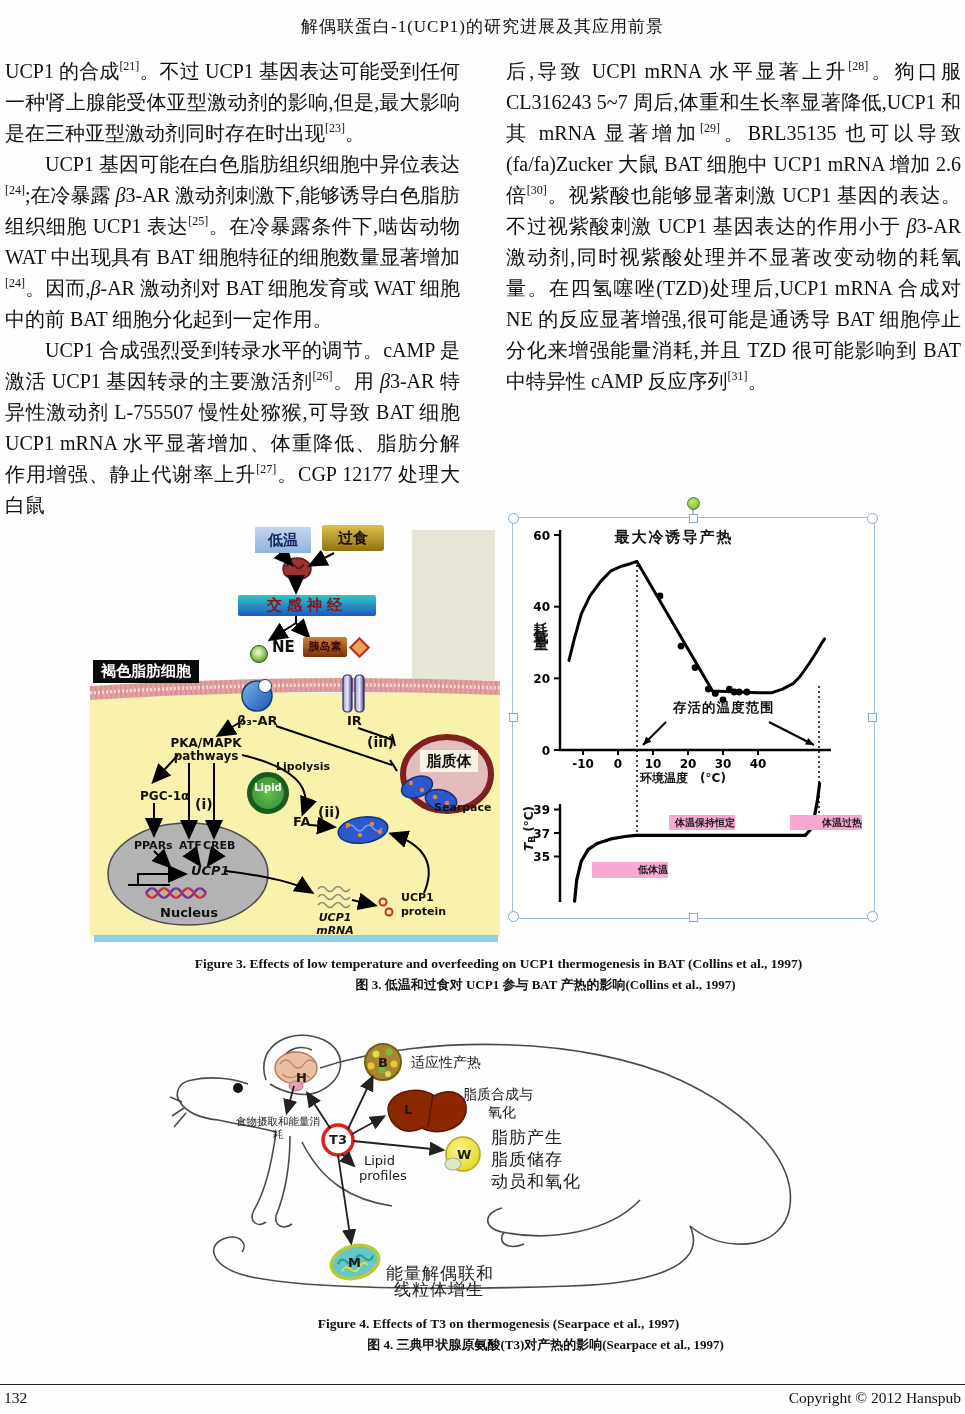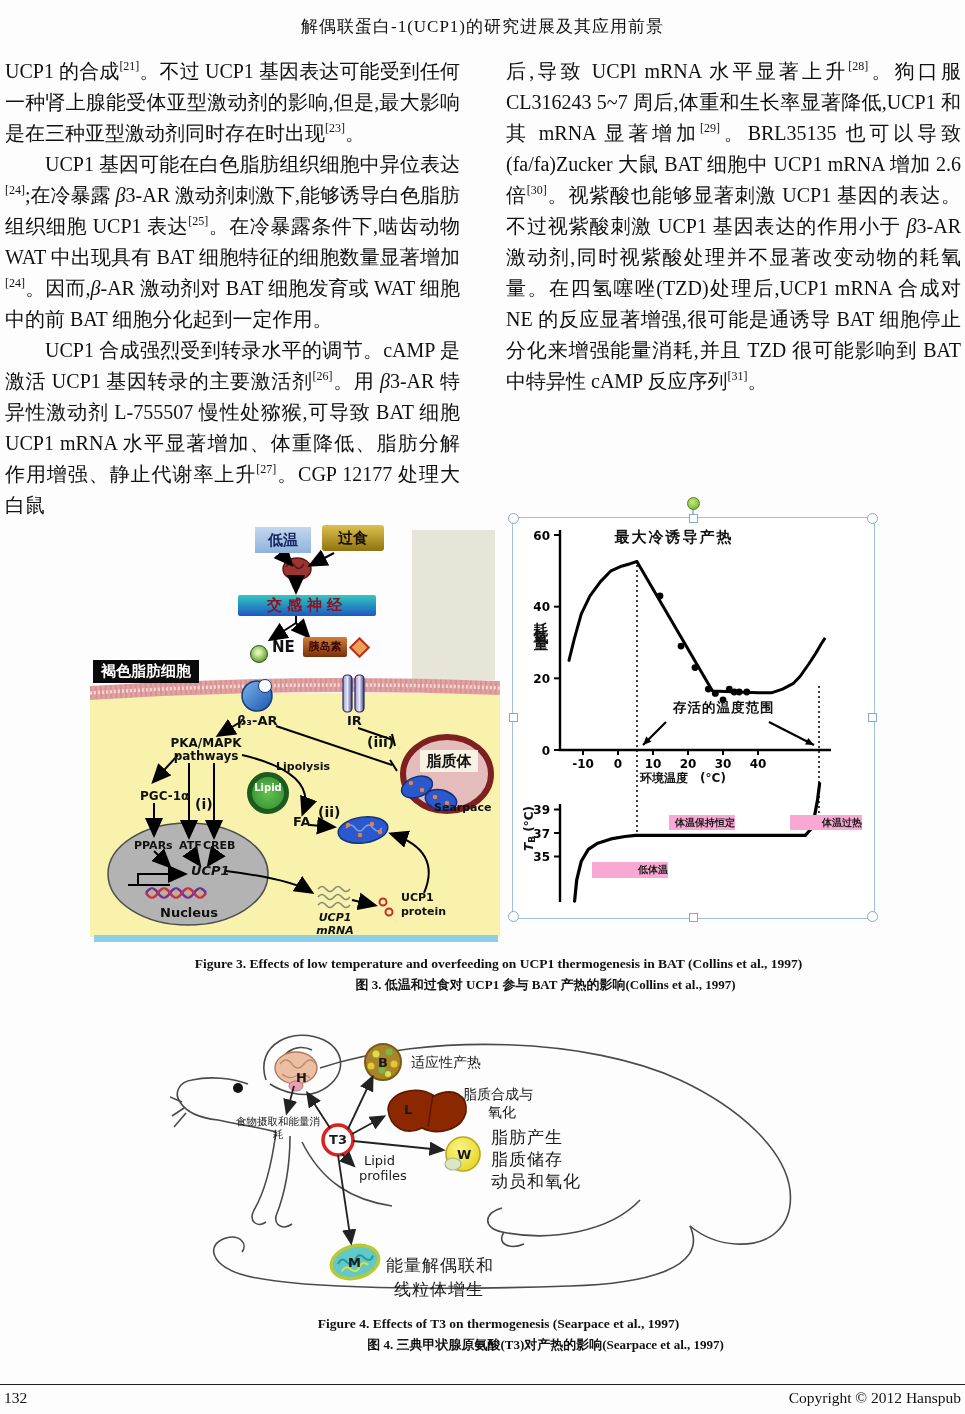--- a/index.html
+++ b/index.html
@@ -372,21 +372,21 @@
   <div class="lbl f4-med" style="left:241px;top:24px;">适应性产热</div>
   <div class="lbl f4-med" style="left:293px;top:56px;">脂质合成与</div>
   <div class="lbl f4-med" style="left:307px;top:74px;margin-left:11px;">氧化</div>
   <div class="lbl f4-big" style="left:321px;top:96px;">脂肪产生</div>
   <div class="lbl f4-big" style="left:321px;top:118px;">脂质储存</div>
   <div class="lbl f4-big" style="left:321px;top:140px;">动员和氧化</div>
   <div class="lbl f4-sm" style="left:60px;top:85px;width:96px;text-align:center;">食物摄取和能量消</div>
   <div class="lbl f4-sm" style="left:60px;top:98px;width:96px;text-align:center;">耗</div>
   <div class="lbl f4-en" style="left:194px;top:123px;">Lipid</div>
   <div class="lbl f4-en" style="left:189px;top:138px;">profiles</div>
-  <div class="lbl f4-big" style="left:216px;top:224px;">能量解偶联和</div>
+  <div class="lbl f4-big" style="left:216px;top:232px;">能量解偶联和</div>
   <div class="lbl f4-big" style="left:224px;top:248px;">线粒体增生</div>
 </div>
 
 <div class="abs cap cap-en" style="top:1316px;">Figure 4. Effects of T3 on thermogenesis (Searpace et al., 1997)</div>
 <div class="abs cap cap-zh" style="top:1336px;">图 4.  三典甲状腺原氨酸(T3)对产热的影响(Searpace et al., 1997)</div>
 
 <div class="abs footer-rule"></div>
 <div class="abs footer-page">132</div>
 <div class="abs footer-copy">Copyright © 2012 Hanspub</div>
 

